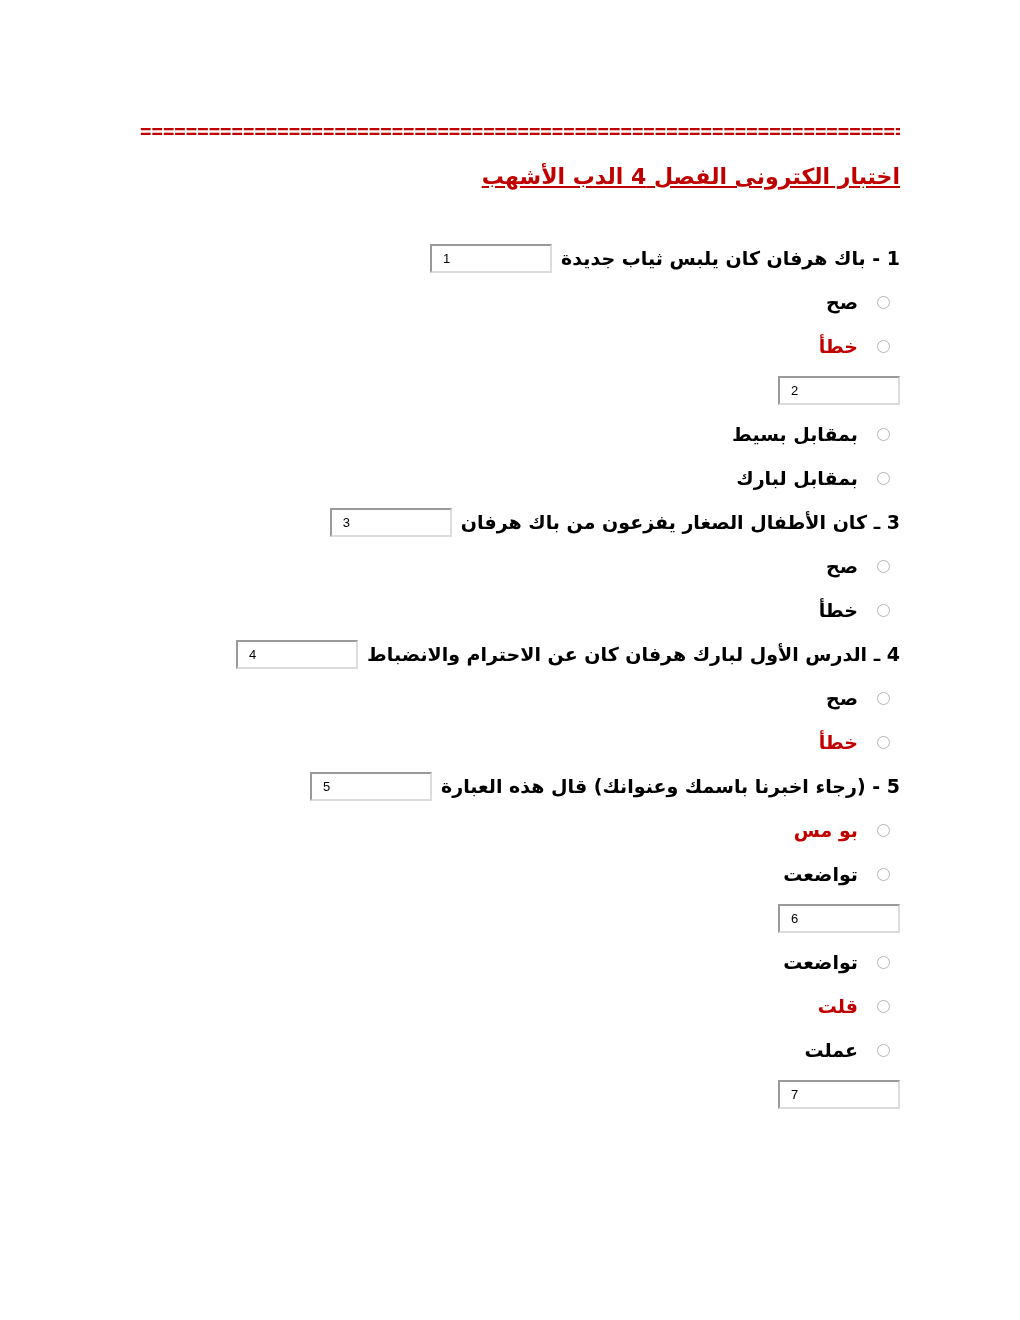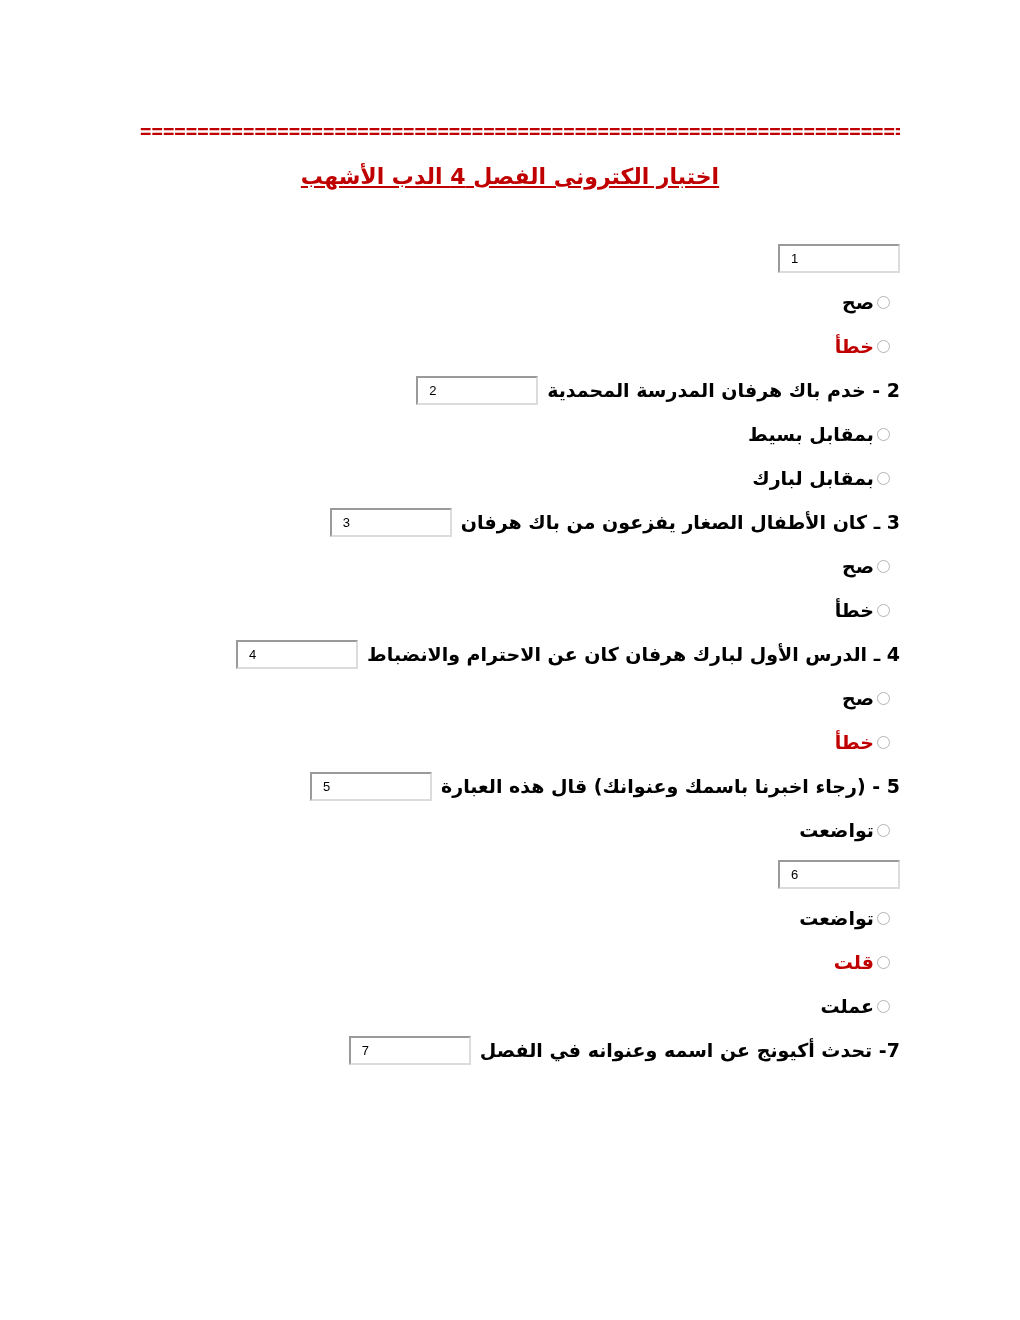--- a/index.html
+++ b/index.html
@@ -29,21 +29,20 @@
     color: var(--red, #C00000);
     white-space: nowrap;
     overflow: hidden;
     font-family: "DejaVu Sans Mono", monospace;
     letter-spacing: 0px;
   }
   .title-row {
     margin-top: 21px;
     height: 30px;
     line-height: 30px;
-    text-align: center;
   }
   .title-row span {
     font-size: 22px;
     font-weight: bold;
     color: var(--red, #C00000);
     text-decoration: underline;
   }
   .questions {
     margin-top: 44px;
   }
@@ -73,21 +72,21 @@
     color: #000;
     padding: 0 4px 0 11px;
     direction: ltr;
     text-align: left;
     outline: none;
   }
   .opt {
     height: 44px;
     display: flex;
     align-items: center;
-    gap: 3px;
+    gap: 19px;
     padding-right: 10px;
   }
   .radio {
     box-sizing: border-box;
     width: 13px;
     height: 13px;
     flex: none;
     border-radius: 50%;
     border: 1px solid #b4b4b4;
     background: #ffffff;
@@ -121,34 +120,34 @@
 <div class="page">
   <div class="separator">======================================================================</div>
 
   <div class="title-row">
     <span>اختبار الكترونى الفصل 4 الدب الأشهب</span>
   </div>
 
   <div class="questions">
       <div class="question">
         <div class="qline">
+          <span class="qtext">1 - باك هرفان كان يلبس ثياب جديدة</span>
           <input type="text" class="qbox" value="1" style="">
         </div>
         <div class="opt">
           <span class="radio"></span>
           <span class="olabel">صح</span>
         </div>
         <div class="opt">
           <span class="radio"></span>
           <span class="olabel red">خطأ</span>
         </div>
       </div>
       <div class="question">
         <div class="qline">
-          <span class="qtext">2 - خدم باك هرفان المدرسة المحمدية</span>
           <input type="text" class="qbox" value="2" style="">
         </div>
         <div class="opt">
           <span class="radio"></span>
           <span class="olabel">بمقابل بسيط</span>
         </div>
         <div class="opt">
           <span class="radio"></span>
           <span class="olabel">بمقابل لبارك</span>
         </div>
@@ -181,20 +180,24 @@
           <span class="olabel red">خطأ</span>
         </div>
       </div>
       <div class="question">
         <div class="qline">
           <span class="qtext">5 - (رجاء اخبرنا باسمك وعنوانك) قال هذه العبارة</span>
           <input type="text" class="qbox" value="5" style="">
         </div>
         <div class="opt">
           <span class="radio"></span>
+          <span class="olabel red">بو مس</span>
+        </div>
+        <div class="opt">
+          <span class="radio"></span>
           <span class="olabel">تواضعت</span>
         </div>
       </div>
       <div class="question">
         <div class="qline">
           <input type="text" class="qbox" value="6" style="">
         </div>
         <div class="opt">
           <span class="radio"></span>
           <span class="olabel">تواضعت</span>
@@ -203,18 +206,17 @@
           <span class="radio"></span>
           <span class="olabel red">قلت</span>
         </div>
         <div class="opt">
           <span class="radio"></span>
           <span class="olabel">عملت</span>
         </div>
       </div>
       <div class="question">
         <div class="qline">
-          <span class="qtext">7- تحدث أكيونج عن اسمه وعنوانه في الفصل</span>
           <input type="text" class="qbox" value="7" style="">
         </div>
       </div>
     </div>
 </div>
 
 </body></html>

